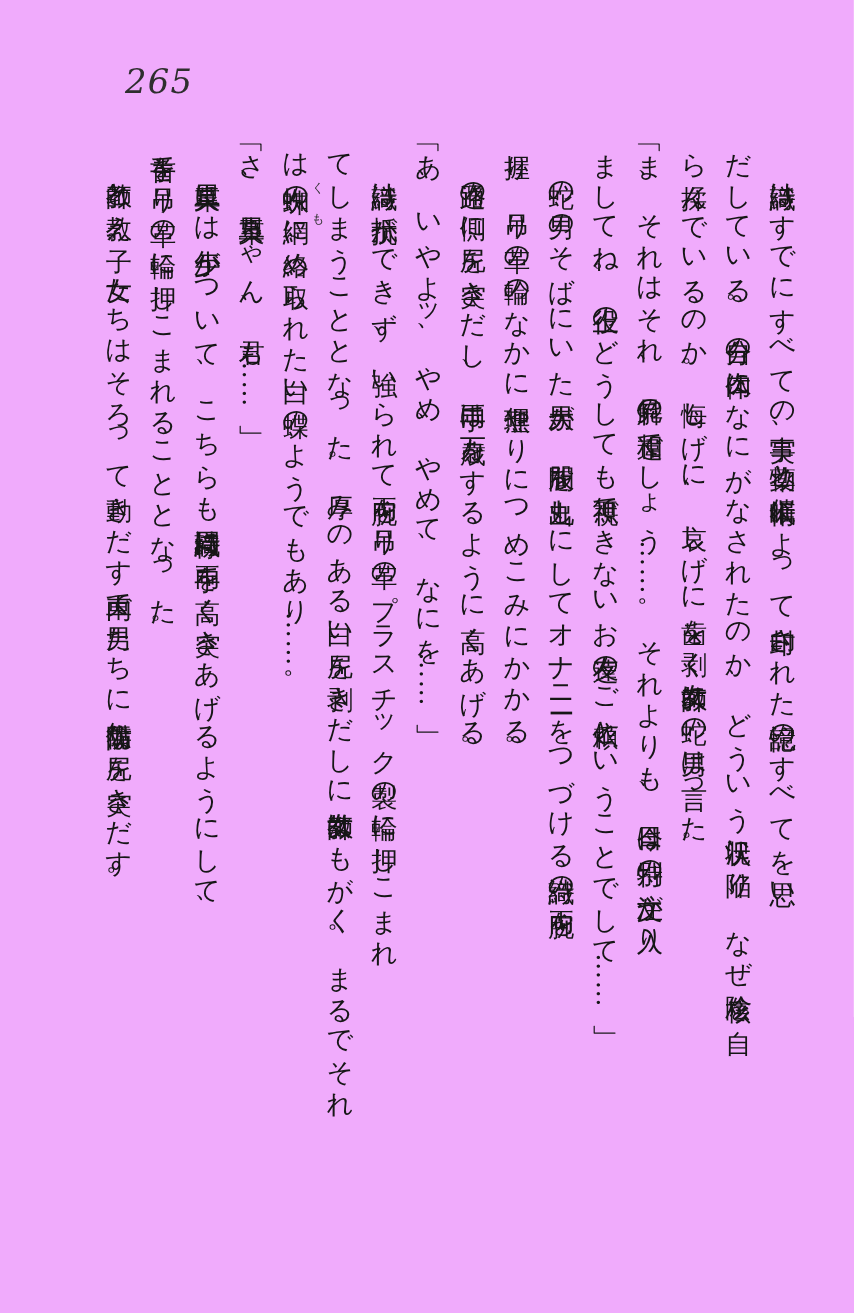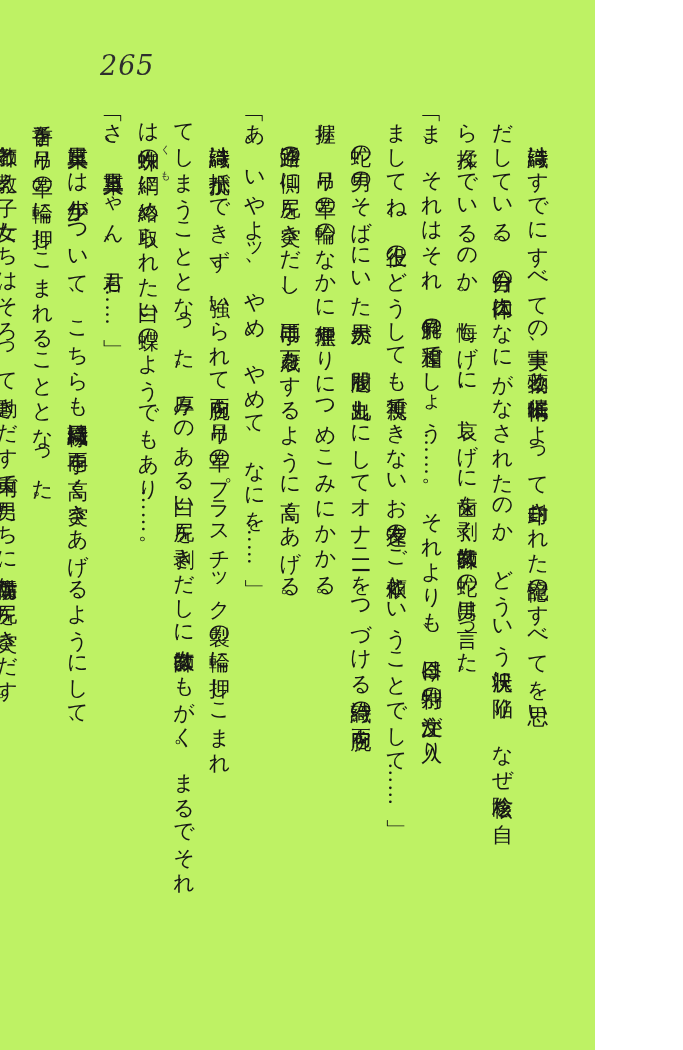--- a/index.html
+++ b/index.html
@@ -3,22 +3,22 @@
 <meta charset="utf-8">
 <style>
   html, body { margin: 0; padding: 0; }
   body {
     width: 683px; height: 1050px;
     background: #ffffff;
     font-family: "DejaVu Serif", "Liberation Serif", serif;
   }
   .page {
     position: relative;
-    width: 595px; height: 1050px;
-    background: #bef264;
+    width: 683px; height: 1050px;
+    background: #f0abfc;
     overflow: hidden;
     color: #161616;
   }
   .page-number {
     position: absolute;
     left: 100px; top: 50px;
     font-size: 27px;
     font-style: italic;
     letter-spacing: 1px;
     color: #2e2e2e;

